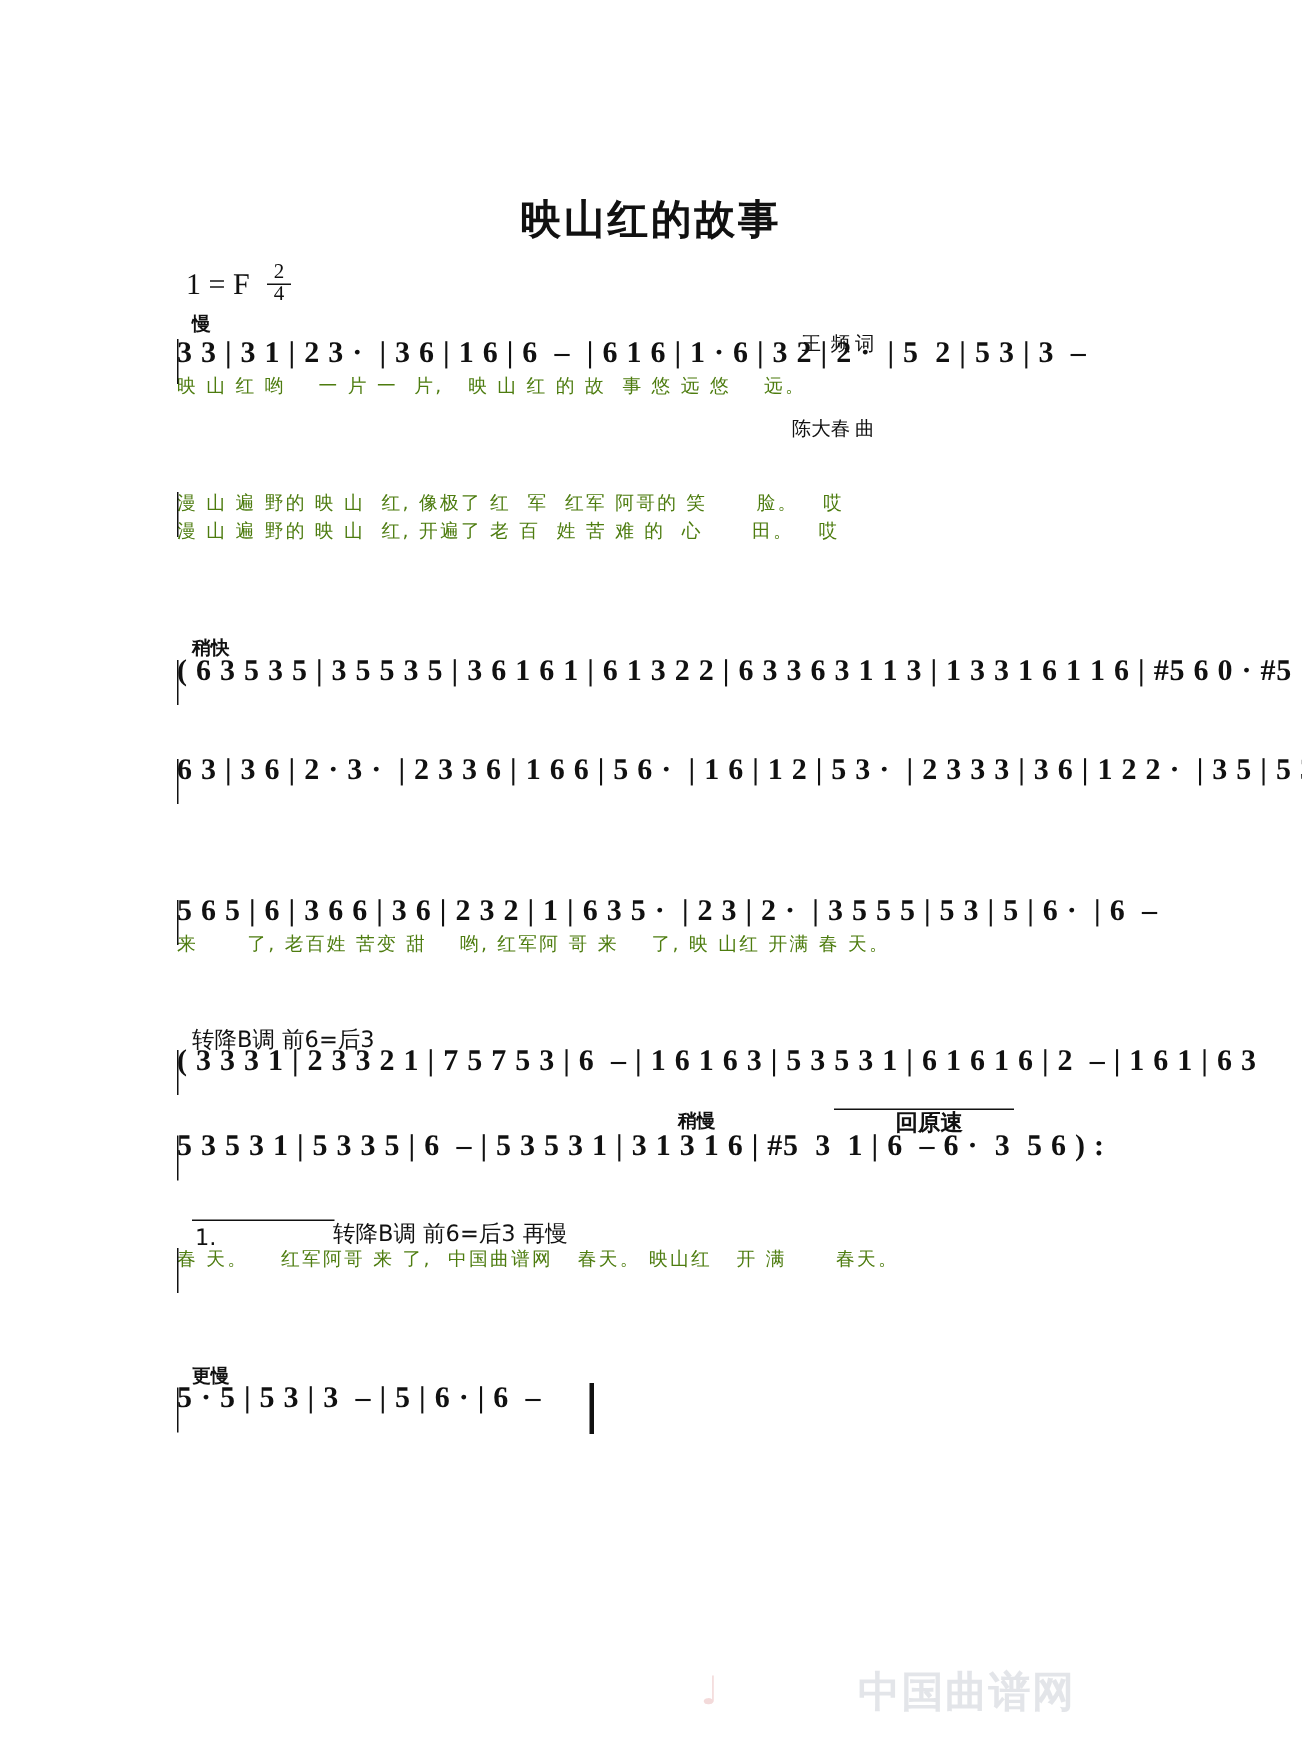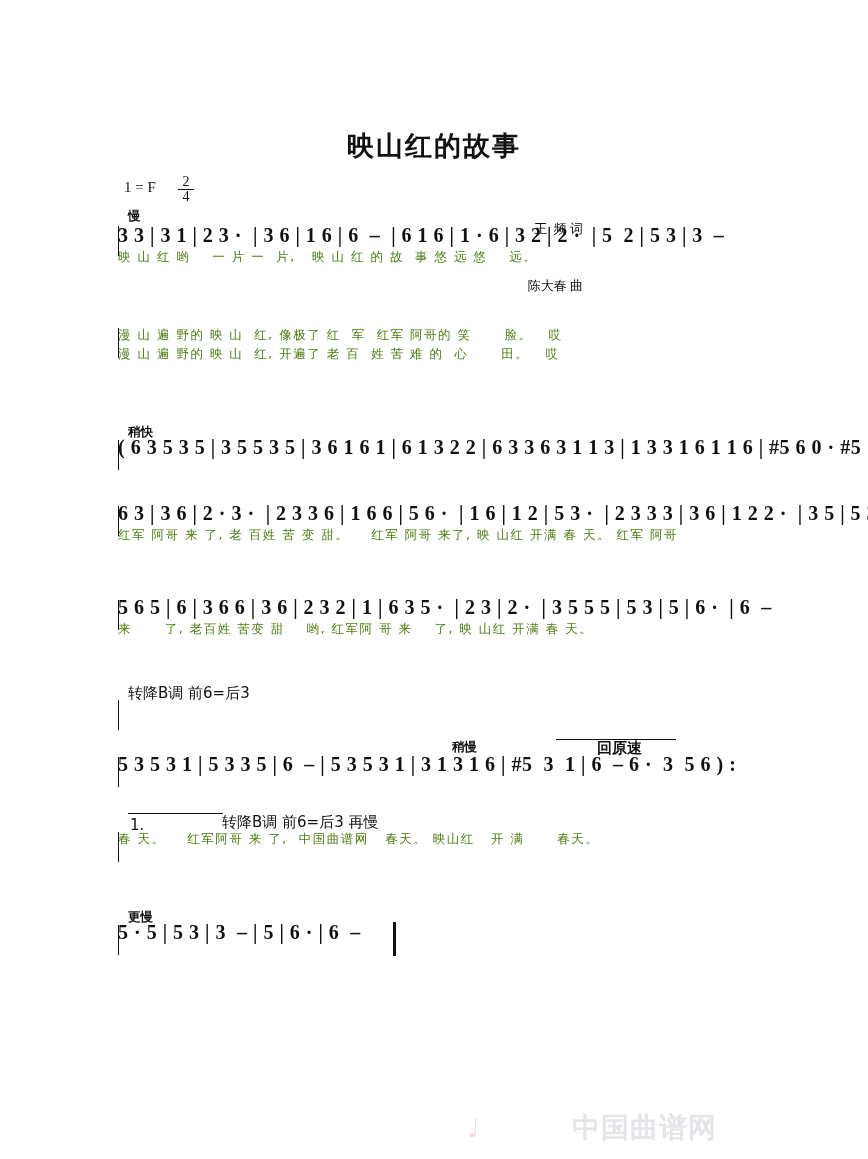--- a/index.html
+++ b/index.html
@@ -29,21 +29,21 @@
     text-align: center;
     font-size: 27px;
     font-weight: bold;
     letter-spacing: 2px;
     font-family: "DejaVu Sans", sans-serif;
   }
   .keysig {
     position: absolute;
     left: 124px;
     top: 163px;
-    font-size: 15px;
+    font-size: 20px;
     font-family: "Liberation Serif", serif;
   }
   .meter {
     position: absolute;
     left: 175px;
     top: 160px;
     width: 22px;
     text-align: center;
     font-size: 14px;
     line-height: 12px;
@@ -172,28 +172,30 @@
     <div class="lyr">漫 山 遍 野的 映 山  红, 像极了 红  军  红军 阿哥的 笑      脸。   哎</div>
     <div class="lyr lyr2">漫 山 遍 野的 映 山  红, 开遍了 老 百  姓 苦 难 的  心      田。   哎</div>
   </div>
 
   <div class="sys" style="top:420px;">
     <div class="notes">( 6 3 5 3 5 | 3 5 5 3 5 | 3 6 1 6 1 | 6 1 3 2 2 | 6 3 3 6 3 1 1 3 | 1 3 3 1 6 1 1 6 | #5 6 0 · #5 | 6 0 )</div>
   </div>
 
   <div class="sys" style="top:486px;">
     <div class="notes">6 3 | 3 6 | 2 · 3 ·  | 2 3 3 6 | 1 6 6 | 5 6 ·  | 1 6 | 1 2 | 5 3 ·  | 2 3 3 3 | 3 6 | 1 2 2 ·  | 3 5 | 5 3</div>
-    <div class="lyr">红军 阿哥 来 了, 老 百姓 苦 变 甜。    红军 阿哥 来了, 映 山红 开满 春 天。 红军 阿哥</div>
   </div>
 
   <div class="sys" style="top:580px;">
     <div class="notes">5 6 5 | 6 | 3 6 6 | 3 6 | 2 3 2 | 1 | 6 3 5 ·  | 2 3 | 2 ·  | 3 5 5 5 | 5 3 | 5 | 6 ·  | 6  –</div>
     <div class="lyr">来      了, 老百姓 苦变 甜    哟, 红军阿 哥 来    了, 映 山红 开满 春 天。</div>
   </div>
 
+  <div class="sys" style="top:680px;">
+    <div class="notes">( 3 3 3 1 | 2 3 3 2 1 | 7 5 7 5 3 | 6  – | 1 6 1 6 3 | 5 3 5 3 1 | 6 1 6 1 6 | 2  – | 1 6 1 | 6 3</div>
+  </div>
 
   <div class="sys" style="top:737px;">
     <div class="notes">5 3 5 3 1 | 5 3 3 5 | 6  – | 5 3 5 3 1 | 3 1 3 1 6 | #5  3  1 | 6  – 6 ·  3  5 6 ) :</div>
   </div>
 
   <div class="sys" style="top:812px;">
     <div class="lyr">春 天。    红军阿哥 来 了,  中国曲谱网   春天。 映山红   开 满      春天。</div>
   </div>
 
   <div class="sys" style="top:905px;">

